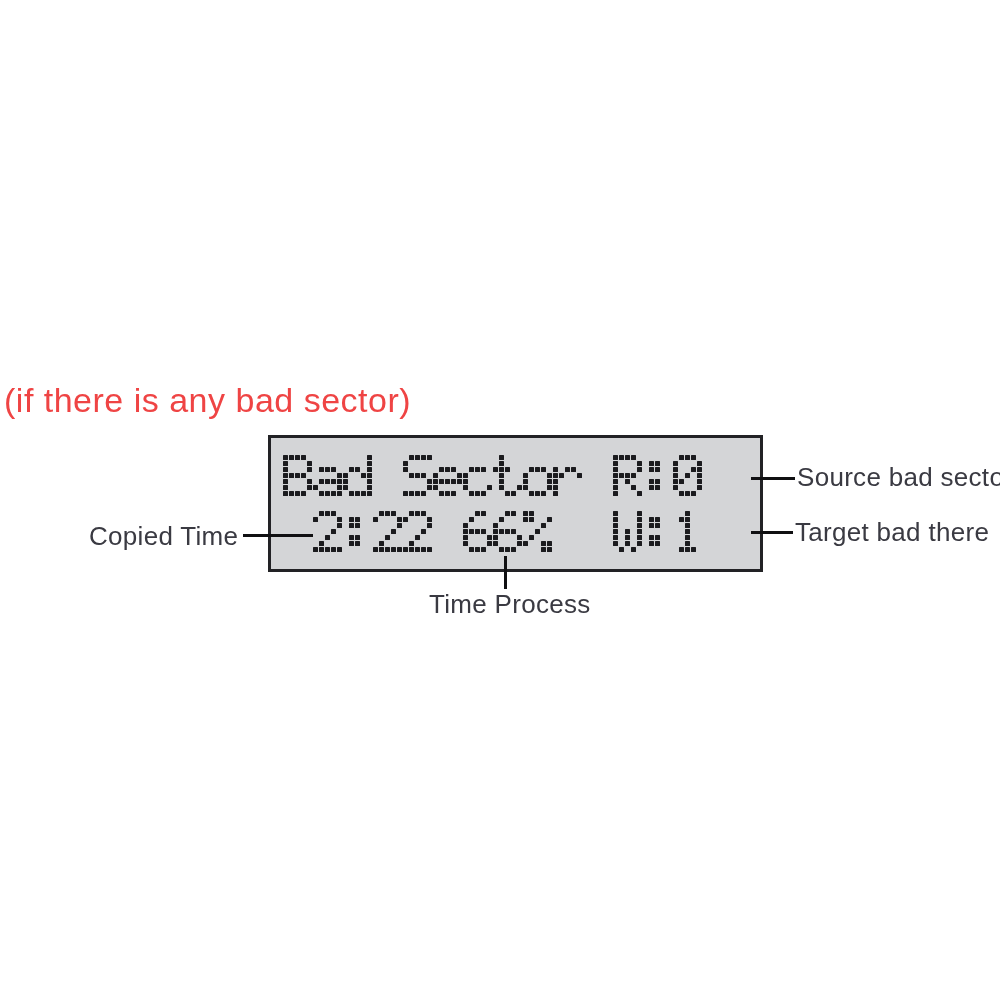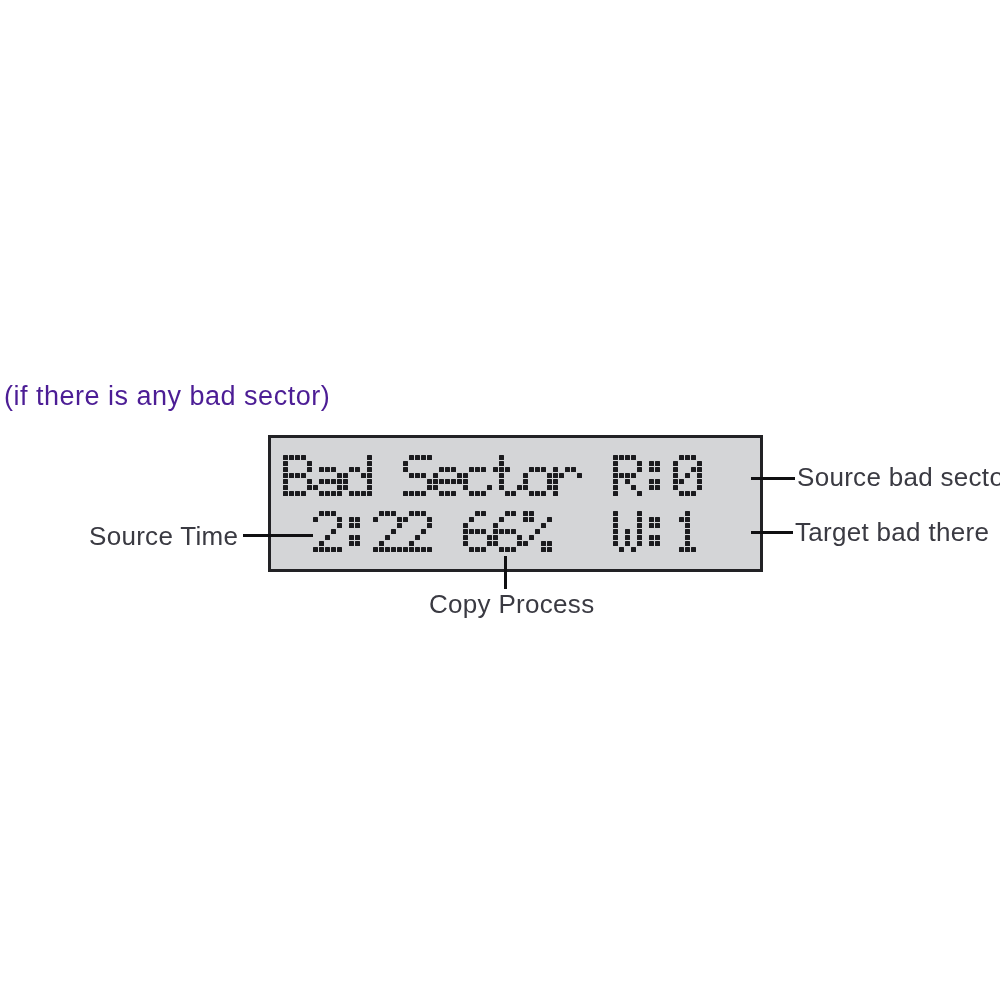--- a/index.html
+++ b/index.html
@@ -6,22 +6,22 @@
   html, body { background: #ffffff; }
   body {
     width: 1000px; height: 1000px;
     position: relative;
     font-family: "Liberation Sans", sans-serif;
     overflow: hidden;
   }
   .note {
     position: absolute;
     left: 4px; top: 381px;
-    font-size: 27px;
-    color: #4c1d95;
+    font-size: 34px;
+    color: #ef4444;
     letter-spacing: 0.5px;
     white-space: nowrap;
   }
   .lcd {
     position: absolute;
     left: 268px; top: 435px;
     width: 495px; height: 137px;
     background: #d4d5d7;
     border: 3px solid #222225;
   }
@@ -1100,21 +1100,21 @@
           <div class="dot"></div>
         </div>
       </div>
   </div>
 
   <div class="hline" style="left:243px; top:534px; width:70px;"></div>
   <div class="hline" style="left:751px; top:477px; width:44px;"></div>
   <div class="hline" style="left:751px; top:531px; width:42px;"></div>
   <div class="vline" style="left:504px; top:556px; height:33px;"></div>
 
-  <div class="callout-label" style="left:89px; top:521px;">Source Time</div>
+  <div class="callout-label" style="left:89px; top:521px;">Copied Time</div>
 
   <div class="callout-label" style="left:797px; top:462px;">Source bad sector</div>
 
   <div class="callout-label" style="left:795px; top:517px;">Target bad there</div>
 
-  <div class="callout-label" style="left:429px; top:589px;">Copy Process</div>
+  <div class="callout-label" style="left:429px; top:589px;">Time Process</div>
 
 </div>
 
 </body></html>

